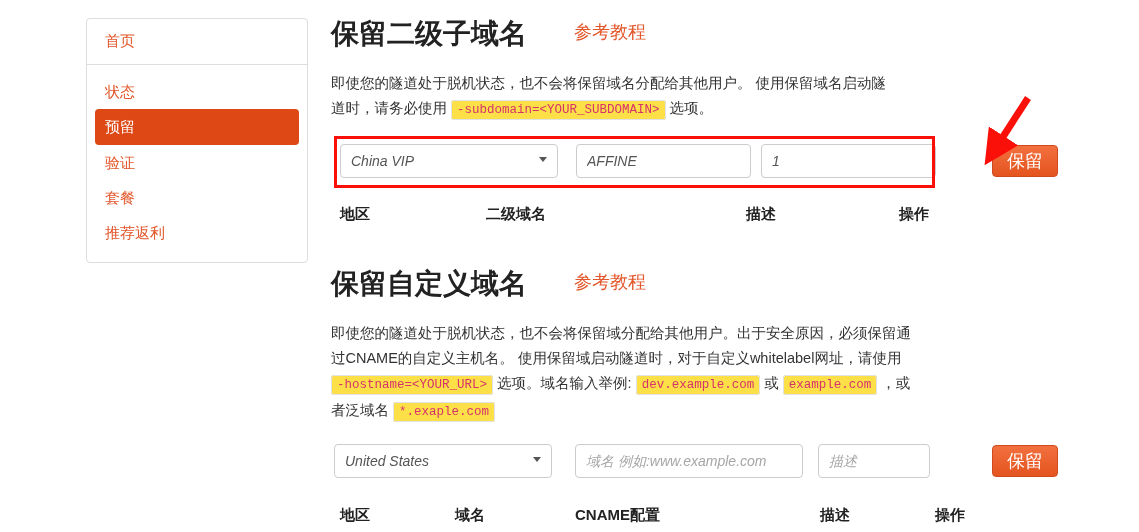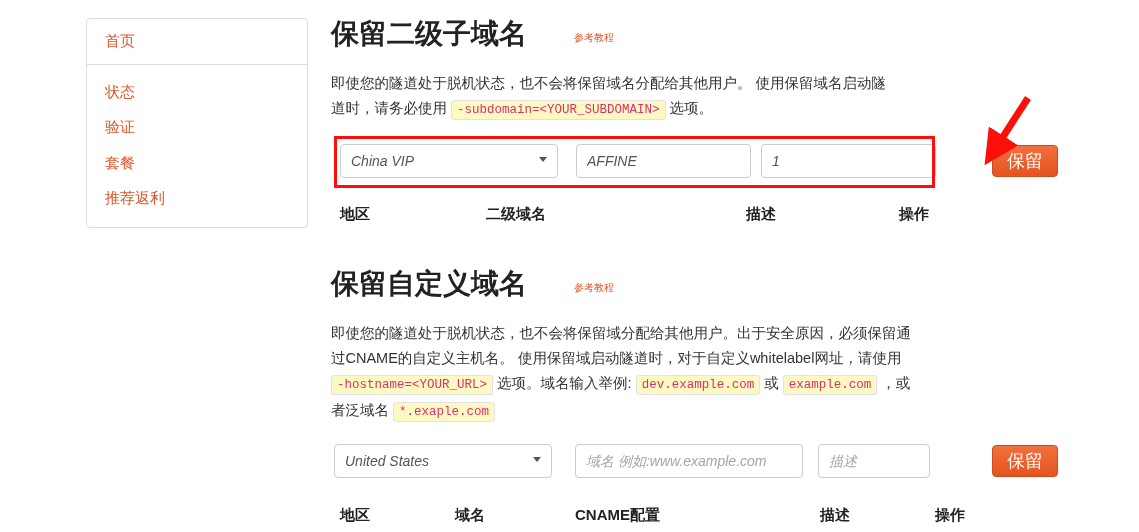--- a/index.html
+++ b/index.html
@@ -87,40 +87,40 @@
     margin: 0;
     padding: 0;
     line-height: 40px;
     color: #222222;
     display: inline-block;
     font-family: "DejaVu Sans", "Liberation Sans", sans-serif;
   }
   .tutorial-link {
     position: absolute;
     left: 243px;
-    top: 17px;
-    font-size: 10px;
+    top: 6px;
+    font-size: 18px;
     color: #e2562a;
     text-decoration: none;
   }
 
   p.desc {
     font-size: 14.5px;
     line-height: 25px;
     color: #333333;
     margin: 13px 0 0 0;
     width: 565px;
   }
   p.desc.wide { width: 580px; }
 
   code.tag {
     font-family: "Liberation Mono", "DejaVu Sans Mono", monospace;
     font-size: 12.5px;
     color: #d6336c;
-    background: #fef9c3;
+    background: #fde047;
     border: 1px solid #e1e1e8;
     border-radius: 3px;
     padding: 2px 5px;
     white-space: nowrap;
   }
 
   
   .form-row {
     position: relative;
     height: 34px;
@@ -217,20 +217,23 @@
 <div class="page">
 
   <nav class="sidebar">
     <div class="sidebar-head">
       <a href="#">首页</a>
     </div>
     <ul class="sidebar-list">
       <li>
         <a href="#">状态</a>
       </li>
+      <li class="active">
+        <a href="#">预留</a>
+      </li>
       <li>
         <a href="#">验证</a>
       </li>
       <li>
         <a href="#">套餐</a>
       </li>
       <li>
         <a href="#">推荐返利</a>
       </li>
     </ul>

